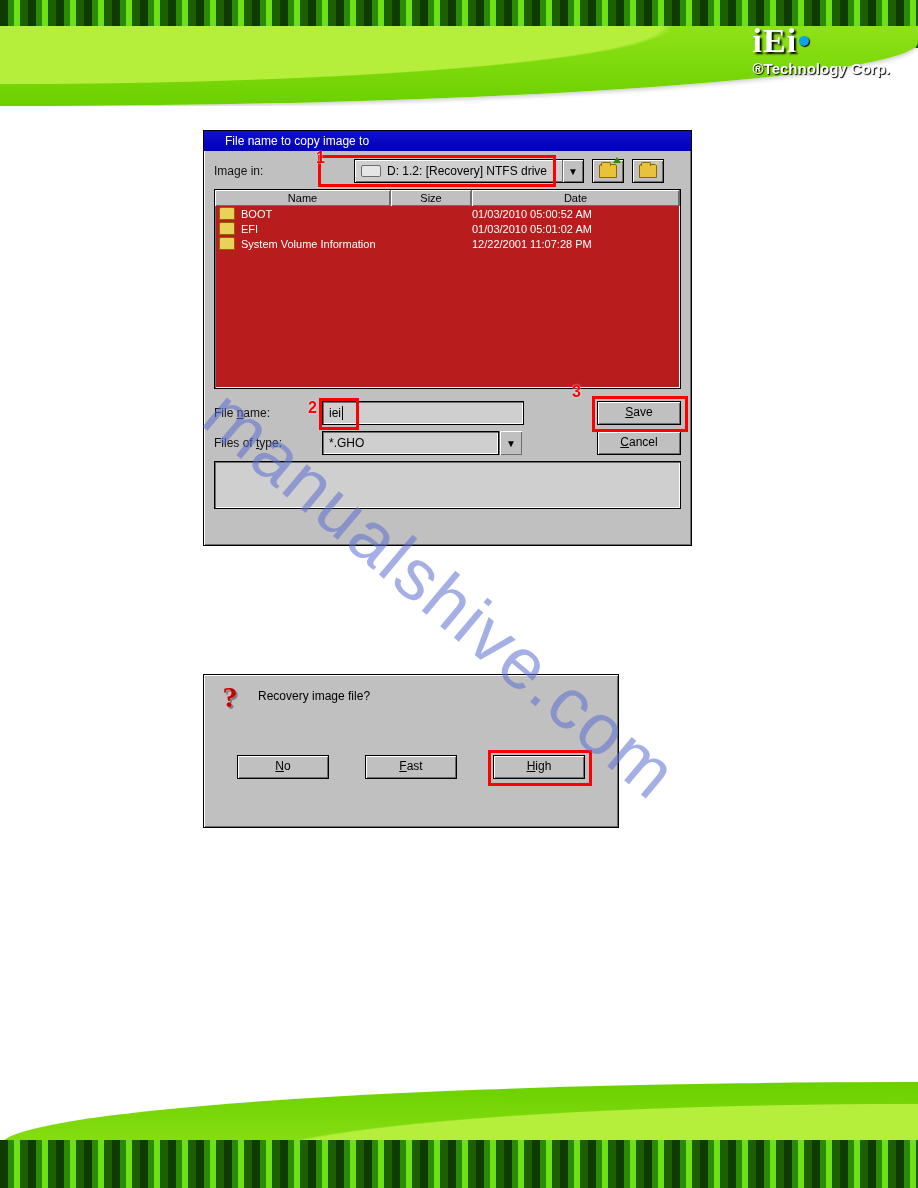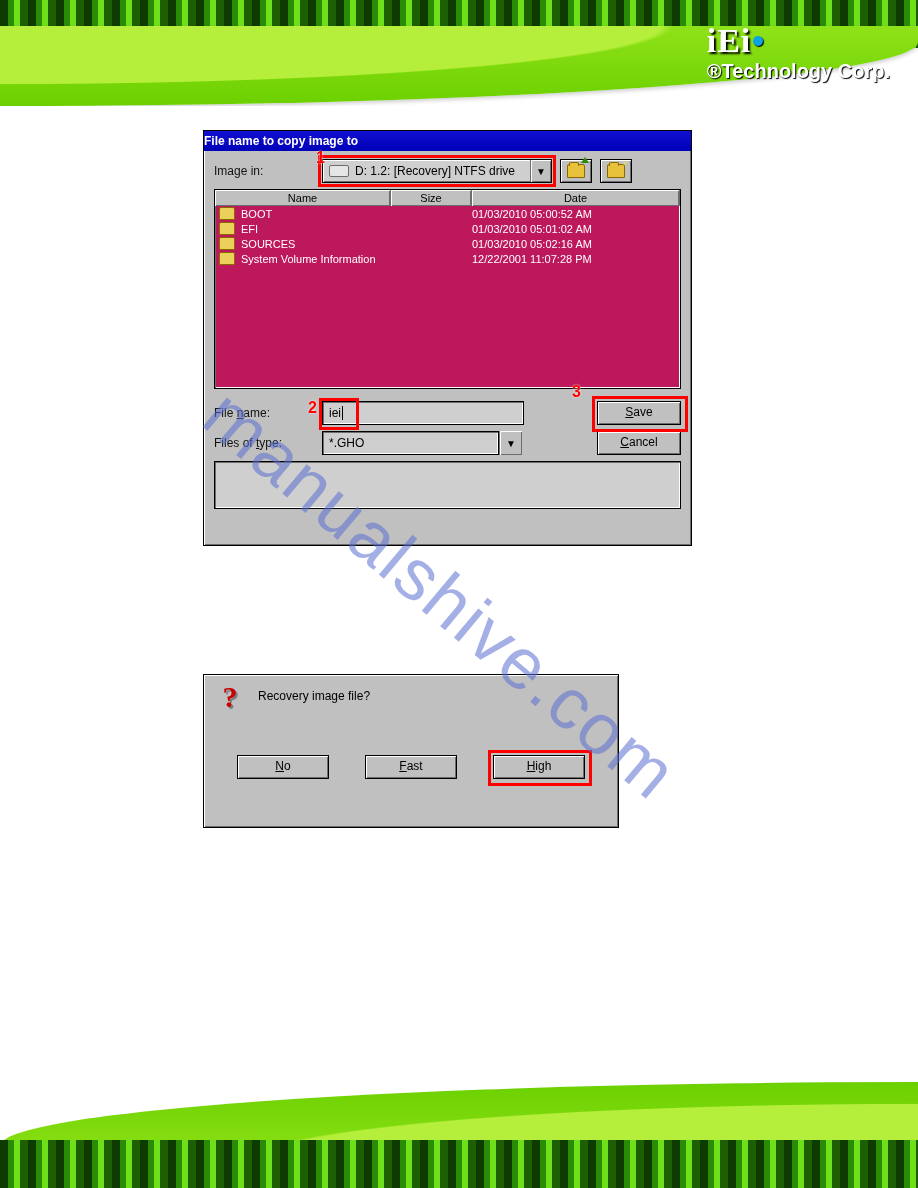--- a/index.html
+++ b/index.html
@@ -61,21 +61,21 @@
     text-shadow: 2px 2px 2px #000;
     letter-spacing: 1px;
   }
   .logo-dot {
     display: inline-block; width: 10px; height: 10px;
     background: #0aa3e6; border-radius: 50%;
     margin: 0 2px 6px 2px; vertical-align: middle;
     box-shadow: 1px 1px 1px #000;
   }
   .logo-sub {
-    font-size: 20px; font-weight: 700;
+    font-size: 15px; font-weight: 700;
     text-shadow: 1px 1px 1px #000;
   }
 
   
   .watermark {
     position: absolute;
     top: 50%; left: 48%;
     transform: translate(-50%, -50%) rotate(40deg);
     font-size: 72px;
     font-family: "Segoe UI", Arial, sans-serif;
@@ -98,22 +98,22 @@
     position: absolute;
     background: #c0c0c0;
     border: 1px solid #000;
     box-shadow: inset 1px 1px 0 #fff, inset -1px -1px 0 #6d6d6d;
     font-size: 12px;
     color: #000;
   }
   .dialog .titlebar {
     background: linear-gradient(180deg, #1010d0 0%, #0000b8 100%);
     color: #fff;
-    font-weight: 700;
-    padding: 3px 0;
+    font-weight: 400;
+    padding: 3px 21px;
     font-size: 12px;
   }
 
   .dlg1 {
     left: 203px;
     top: 24px;        
     width: 487px;
     height: 414px;
   }
 
@@ -189,21 +189,21 @@
     border-right: 4px solid transparent;
     border-bottom: 6px solid #2a8c04;
   }
   .spark { position: absolute; right: 1px; top: -2px; color: #e2e25a; font-size: 10px; }
 
   
   .filelist {
     margin-top: 6px;
     border: 1px solid #000;
     box-shadow: inset 1px 1px 0 #6d6d6d, inset -1px -1px 0 #fff;
-    background: #be185d;
+    background: #b91c1c;
     height: 198px;
     overflow: hidden;
   }
   .fl-header {
     display: flex;
     background: #c0c0c0;
     box-shadow: inset 0 -1px 0 #6d6d6d;
     font-size: 11px;
   }
   .fl-header .col {
@@ -304,21 +304,21 @@
 <div class="watermark">manualshive.com</div>
 
 <div class="content">
 
   <div class="dialog dlg1">
     <div class="titlebar">File name to copy image to</div>
     <div class="body" style="position:relative;">
 
       <div class="row">
         <div class="lbl"><span>Image in:</span></div>
-        <div style="position:relative;">
+        <div style="position:relative;padding-left:32px;">
           <div class="lookin-combo">
             <span class="drive-icon"></span>
             <span class="combo-text">D: 1.2: [Recovery] NTFS drive</span>
             <span class="combo-btn">▼</span>
           </div>
           <span class="redbox" style="left:-4px;top:-4px;width:232px;height:26px;"></span>
         </div>
         <div class="iconbtn">
           <span class="folder-icon"></span>
           <span class="up-arrow"></span>
@@ -341,26 +341,20 @@
             <span class="fld-icon"></span>
             <span class="c-name">BOOT</span>
             <span class="c-size"></span>
             <span class="c-date">01/03/2010 05:00:52 AM</span>
           </div>
           <div class="fl-row">
             <span class="fld-icon"></span>
             <span class="c-name">EFI</span>
             <span class="c-size"></span>
             <span class="c-date">01/03/2010 05:01:02 AM</span>
-          </div>
-          <div class="fl-row">
-            <span class="fld-icon"></span>
-            <span class="c-name">SOURCES</span>
-            <span class="c-size"></span>
-            <span class="c-date">01/03/2010 05:02:16 AM</span>
           </div>
           <div class="fl-row">
             <span class="fld-icon"></span>
             <span class="c-name">System Volume Information</span>
             <span class="c-size"></span>
             <span class="c-date">12/22/2001 11:07:28 PM</span>
           </div>
         </div>
       </div>
 

